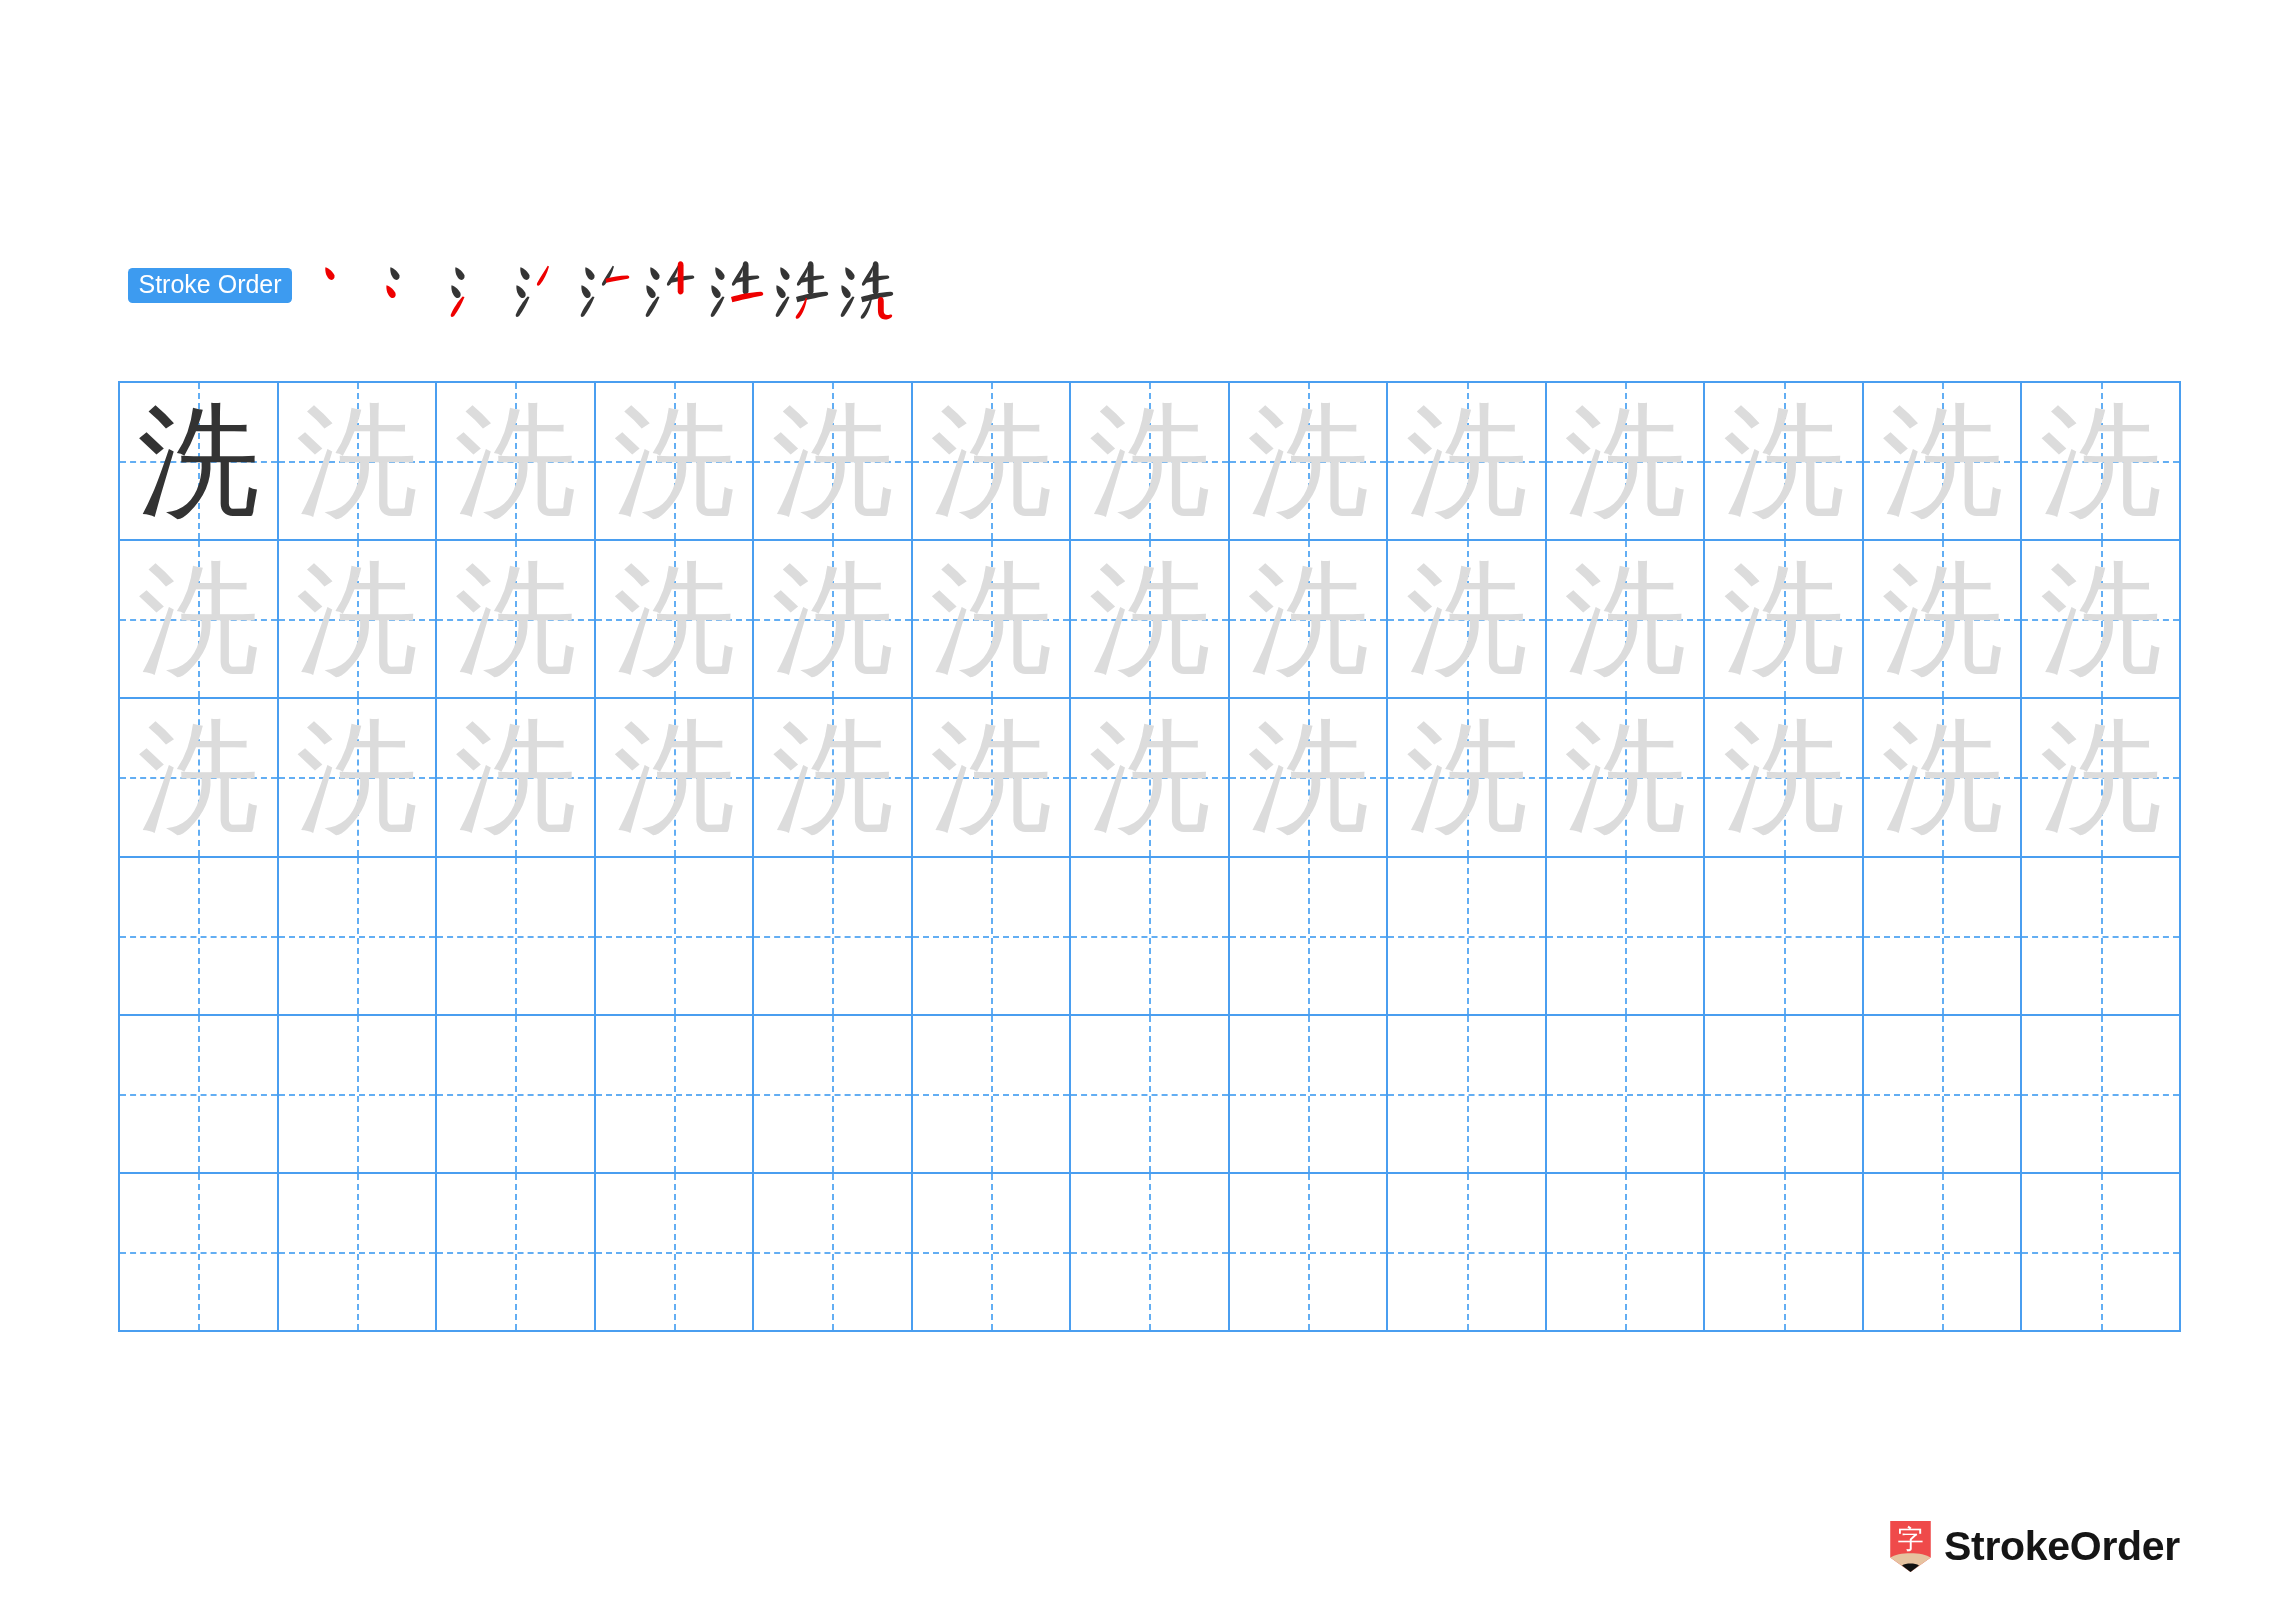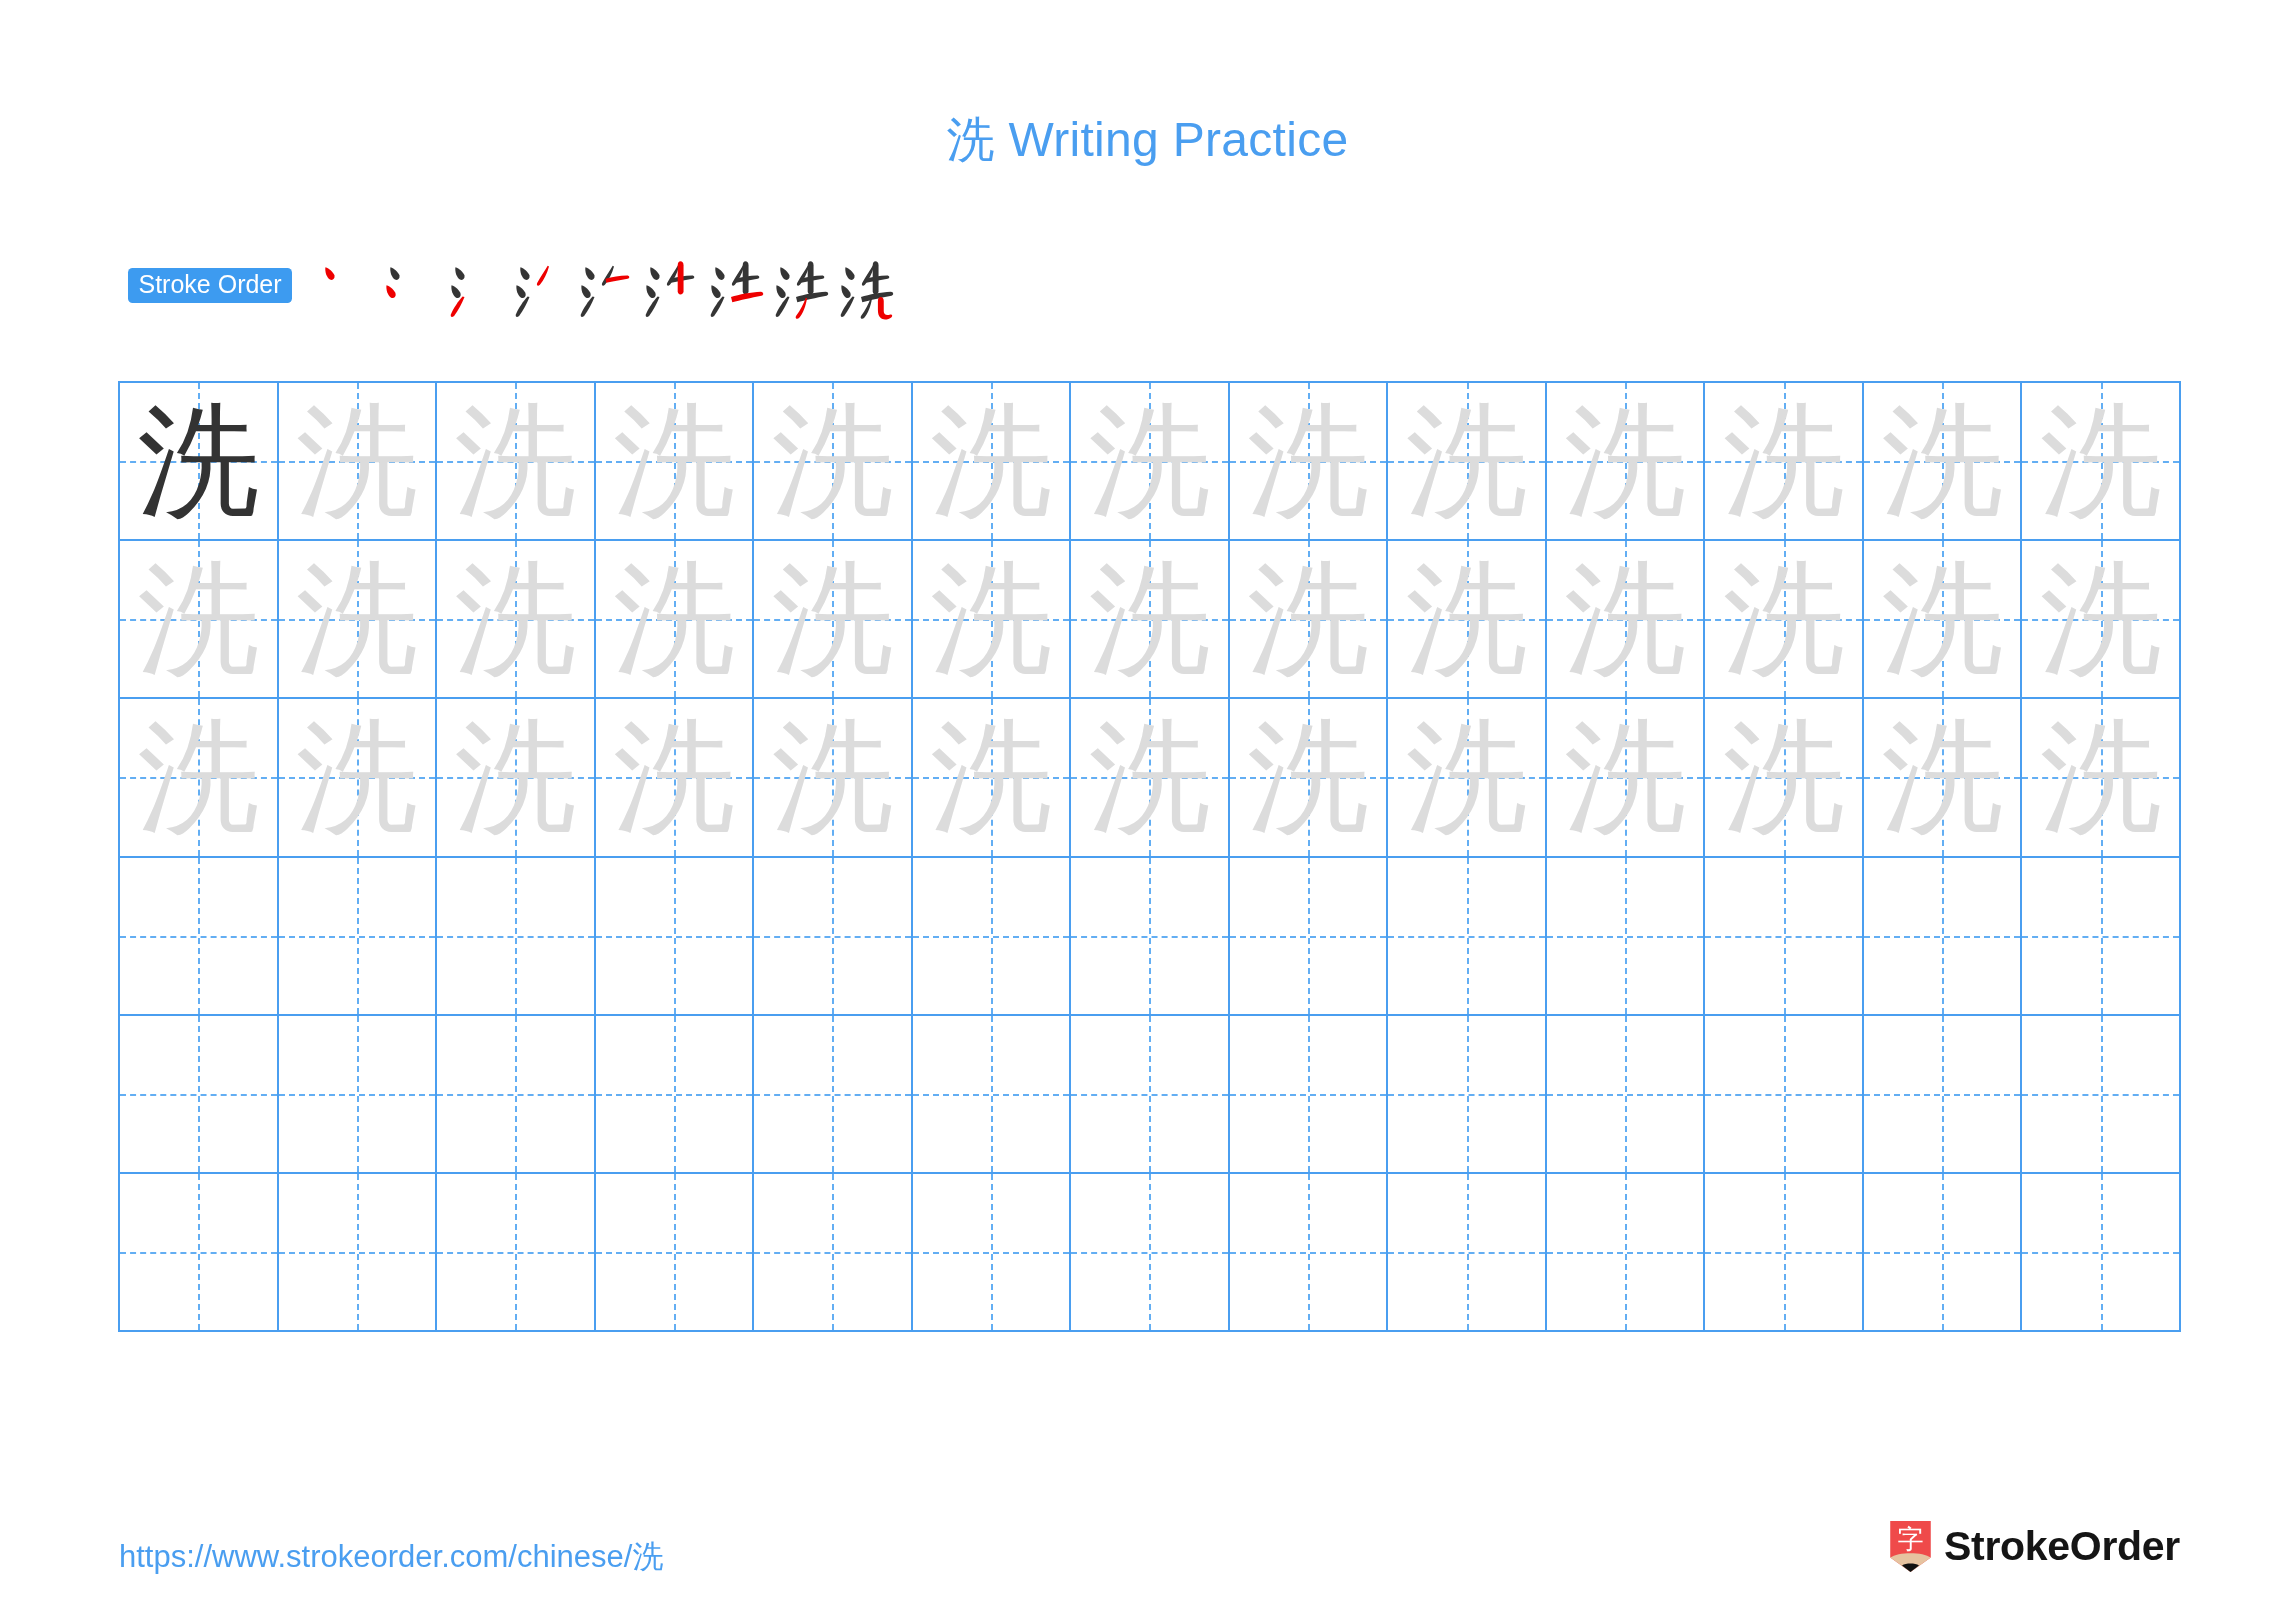--- a/index.html
+++ b/index.html
@@ -134,21 +134,20 @@
     line-height: 1;
     letter-spacing: -0.3px;
     white-space: nowrap;
   }
 </style>
 </head>
 <body>
 
 <div class="page">
 
-  <div class="title">洗 Writing Practice</div>
 
   <div class="stroke-strip">
     <div class="so-badge">Stroke Order</div>
 
     <div class="so-steps">
 
       <div class="so-step">
         <svg viewBox="0 0 100 110">
           <path class="sk-new" d="M16 26 C22 28 28 33 30 39 C31 44 27 47 23 45 C18 42 15 33 16 26 Z"></path>
         </svg>
@@ -393,21 +392,20 @@
       <div class="cell"></div>
       <div class="cell"></div>
       <div class="cell"></div>
       <div class="cell"></div>
       <div class="cell"></div>
       <div class="cell"></div>
       <div class="cell"></div>
       <div class="cell"></div>
     </div>
 
-  <div class="footer-url">https://www.strokeorder.com/chinese/洗</div>
 
   <div class="footer-logo">
     <div class="logo-mark">
       <svg viewBox="0 0 62 78">
         <path d="M0 0 H62 V56 L31 78 L0 56 Z" fill="#ef4a4a"></path>
         <path d="M0 56 C12 47 50 47 62 56 L31 78 Z" fill="#e6c3a0"></path>
         <path d="M18 68 L31 78 L44 68 C38 64 24 64 18 68 Z" fill="#111111"></path>
         <text x="31" y="41" font-size="40" font-family="'DejaVu Sans', sans-serif" fill="#ffffff" text-anchor="middle">字</text>
       </svg>
     </div>

